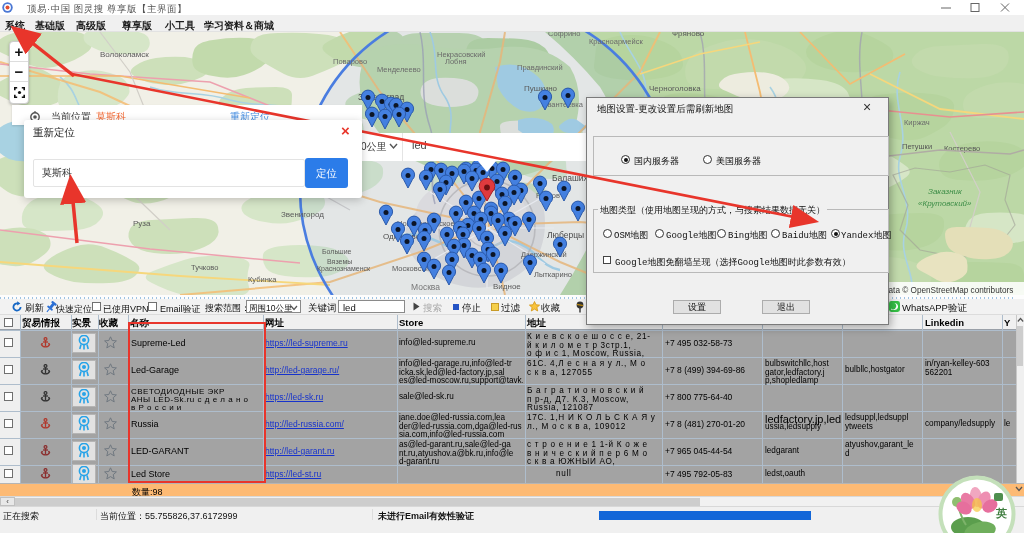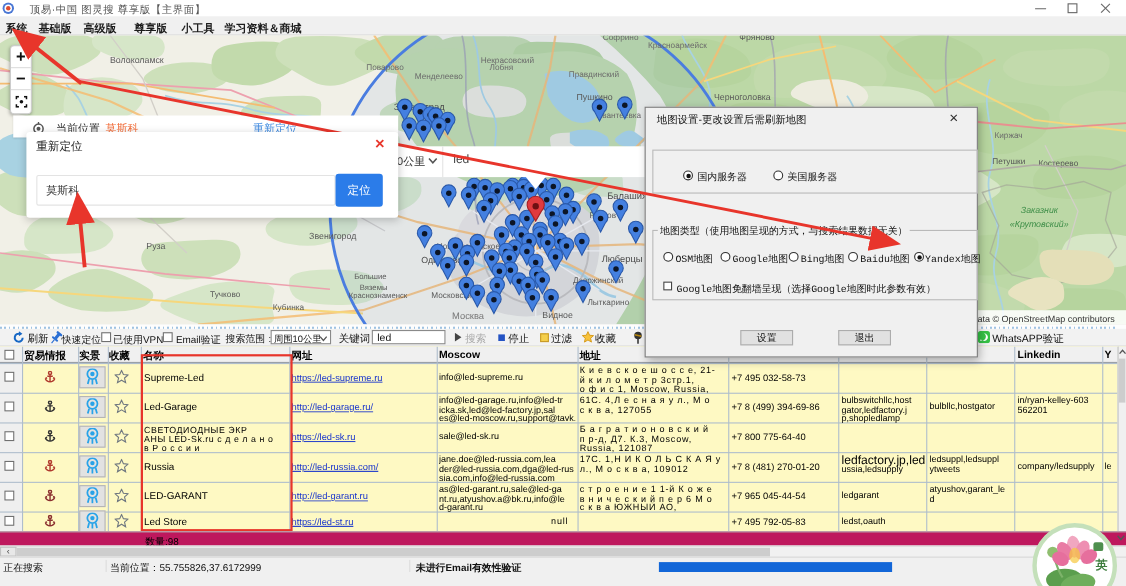--- a/index.html
+++ b/index.html
@@ -27,29 +27,29 @@
   #popup input { position:absolute; left:9px; top:39px; width:272px; height:28px; border:1px solid #e3e3e3; border-radius:2px; font-size:10px; padding-left:8px; color:#333; font-family:"Liberation Sans",sans-serif;}
   #locatebtn { left:281px; top:38px; width:43px; height:30px; background:#2b7ce9; border-radius:3px; color:#fff; font-size:10.5px; text-align:center; line-height:30px;}
   
   #dotstrip { left:0; top:295px; width:1024px; height:4px; background:#fdfdfd; z-index:10;}
   #dotline { left:0; top:297px; width:1014px; height:1.5px; background:repeating-linear-gradient(90deg,#9fc3e2 0 1.5px,#fdfdfd 1.5px 4px); z-index:10;}
   #toolbar { left:0; top:299px; width:1024px; height:16px; background:#f2f2f2; z-index:10; border-bottom:1px solid #dcdcdc;}
   .tbtext { position:absolute; top:3px; font-size:9.5px; color:#111; }
   .tbgray { color:#a8a8a8; }
   .tbcb { position:absolute; top:3px; width:9px; height:9px; background:#fff; border:1px solid #707070; }
   
-  #tablearea { left:0; top:315px; width:1024px; height:168px; background:#fef9c3; z-index:10; overflow:hidden;padding-left:14px;}
+  #tablearea { left:0; top:315px; width:1024px; height:168px; background:#a3a3a3; z-index:10; overflow:hidden;padding-left:14px;}
   #thead { position:absolute; left:0; top:0; width:1016px; height:15px; background:#f0f0f0; border-bottom:1px solid #9aa0a8;}
   .th { position:absolute; top:2px; font-size:9.5px; font-weight:bold; color:#000; }
   .cell { position:absolute; font-size:8.5px; color:#000; overflow:hidden; }
   .url { color:#1733cc; text-decoration:underline; }
   .gridv { position:absolute; top:0px; width:1px; height:168px; background:#aebdcc; }
   .gridh { position:absolute; left:0px; width:1016px; height:1px; background:#aebdcc; }
   
-  #countstrip { left:0; top:483px; width:1024px; height:13px; background:#be185d; z-index:10; border-top:1px solid #b5b5b5;}
+  #countstrip { left:0; top:483px; width:1024px; height:13px; background:#fdba74; z-index:10; border-top:1px solid #b5b5b5;}
   #hscroll { left:0; top:496px; width:1024px; height:10px; background:#f1f1f1; z-index:10; border-top:1px solid #d8d8d8;}
   #statusbar { left:0; top:506px; width:1024px; height:14px; background:#f0f0f0; z-index:10; border-top:1px solid #d8d8d8;}
   #tabbar { left:0; top:520px; width:1024px; height:13px; background:#f0f0f0; z-index:10; border-top:1px solid #c8c8c8;}
   
   #dialog { left:586px; top:97px; width:303px; height:228px; background:#f0f0f0; border:1px solid #7a7a7a; box-shadow:2px 3px 8px rgba(0,0,0,.3); z-index:55;}
   .grp { position:absolute; border:1px solid #b9b9b9; }
   .grplabel { position:absolute; top:-6px; left:4px; background:#f0f0f0; padding:0 2px; font-size:9px; color:#111; white-space:nowrap;}
   .radio { position:absolute; width:9px; height:9px; border:1px solid #333; border-radius:50%; background:#fff; }
   .radio.sel::after { content:""; position:absolute; left:1.5px; top:1.5px; width:4px; height:4px; border-radius:50%; background:#111;}
   .dlabel { position:absolute; font-size:9px; color:#111; white-space:nowrap; font-family:"Liberation Mono",monospace;}
@@ -426,21 +426,21 @@
   </div>
 
   <div class="abs" id="tablearea">
 <div id="thead"></div>
 <div style="position:absolute;left:3.5px;top:3px;width:9px;height:9px;background:#fff;border:1px solid #707070"></div>
 <div class="th" style="left:22px">贸易情报</div>
 <div class="th" style="left:72px">实景</div>
 <div class="th" style="left:99px">收藏</div>
 <div class="th" style="left:130px">名称</div>
 <div class="th" style="left:265px">网址</div>
-<div class="th" style="left:399px">Moscow</div>
+<div class="th" style="left:399px">Store</div>
 <div class="th" style="left:527px">地址</div>
 <div class="th" style="left:925px">Linkedin</div>
 <div class="th" style="left:1004px">Y</div>
 <div style="position:absolute;left:0;top:15px;width:20px;height:153px;background:#efefef"></div>
 <div class="gridv" style="left:20px"></div>
 <div class="gridv" style="left:71px"></div>
 <div class="gridv" style="left:97.5px"></div>
 <div class="gridv" style="left:128px"></div>
 <div class="gridv" style="left:263px"></div>
 <div class="gridv" style="left:397px"></div>
@@ -617,21 +617,21 @@
 <svg style="position:absolute;left:77px;top:151px" width="14" height="15" viewBox="0 0 14 15">
 <circle cx="7" cy="5" r="4.6" fill="none" stroke="#28a3e8" stroke-width="1.6"></circle>
 <circle cx="7" cy="5" r="2" fill="#28a3e8"></circle>
 <path d="M4,9.5 L2.8,14 M10,9.5 L11.2,14 M7,10 L7,14.5" stroke="#28a3e8" stroke-width="1.6" fill="none"></path>
 </svg>
 <svg style="position:absolute;left:104px;top:152px" width="13" height="13" viewBox="0 0 13 13">
 <path d="M6.5,0.8 L8.2,4.5 L12.4,4.9 L9.2,7.7 L10.2,11.9 L6.5,9.6 L2.8,11.9 L3.8,7.7 L0.6,4.9 L4.8,4.5 Z" fill="none" stroke="#707880" stroke-width="1"></path>
 </svg>
 <div class="cell" style="left:131px;top:154px;width:130px;font-size:9px">Led Store</div>
 <div class="cell url" style="left:265px;top:154px;width:131px;font-size:8.5px">https://led-st.ru</div>
-<div class="cell" style="left:501px;top:154.0px;width:145px;font-size:8.2px;white-space:nowrap;letter-spacing:0.7px">null</div>
+<div class="cell" style="left:556px;top:154.0px;width:145px;font-size:8.2px;white-space:nowrap;letter-spacing:0.7px">null</div>
 <div class="cell" style="left:665px;top:154px;width:95px;font-size:8.5px">+7 495 792-05-83</div>
 <div class="cell" style="left:765px;top:154.0px;width:76px;font-size:8.2px;white-space:nowrap">ledst,oauth</div>
 <div style="position:absolute;left:1016px;top:0;width:8px;height:168px;background:#f0f0f0;border-left:1px solid #c8c8c8"></div>
 <svg style="position:absolute;left:1017px;top:2px" width="7" height="6" viewBox="0 0 7 6">
         <path d="M0.8,4.5 L3.5,1.5 L6.2,4.5" stroke="#555" stroke-width="1.2" fill="none"></path>
       </svg>
 <div style="position:absolute;left:1017px;top:11px;width:6px;height:40px;background:#cdcdcd"></div>
 <div style="position:absolute;left:128px;top:7px;width:137.5px;height:161px;border:2px solid #e8352b"></div>
   </div>
 

